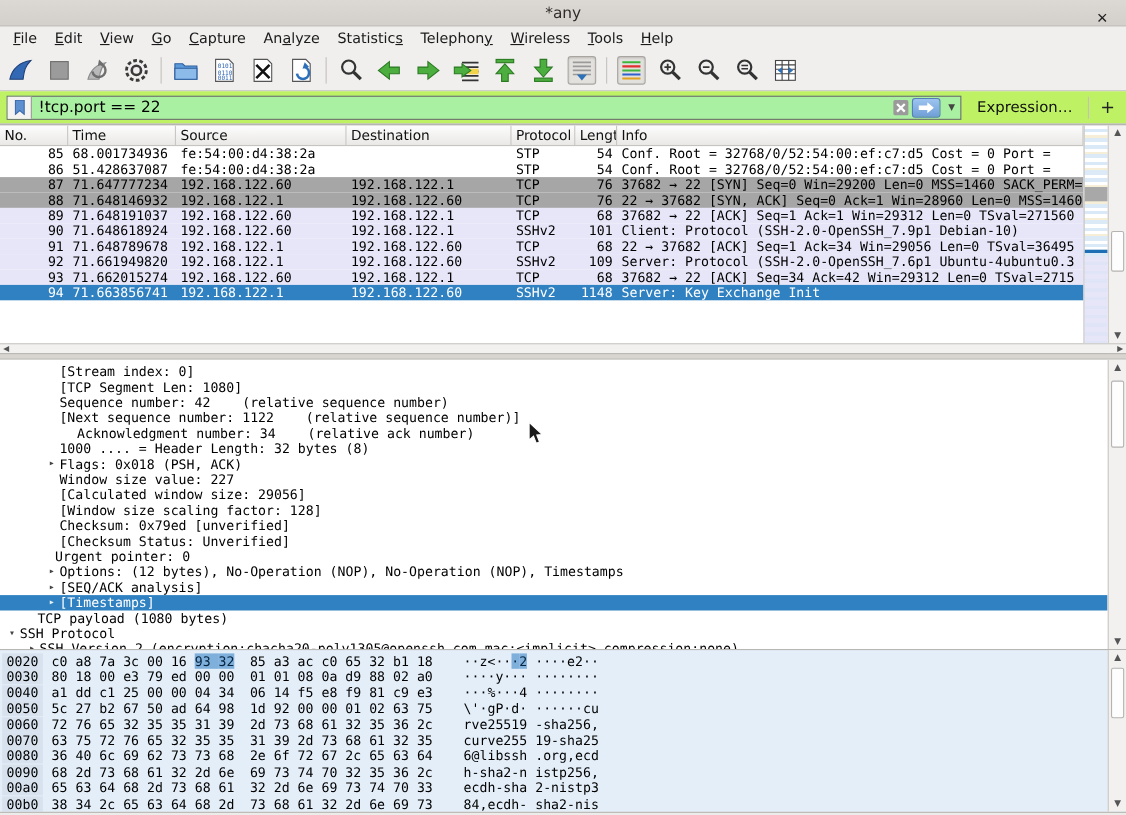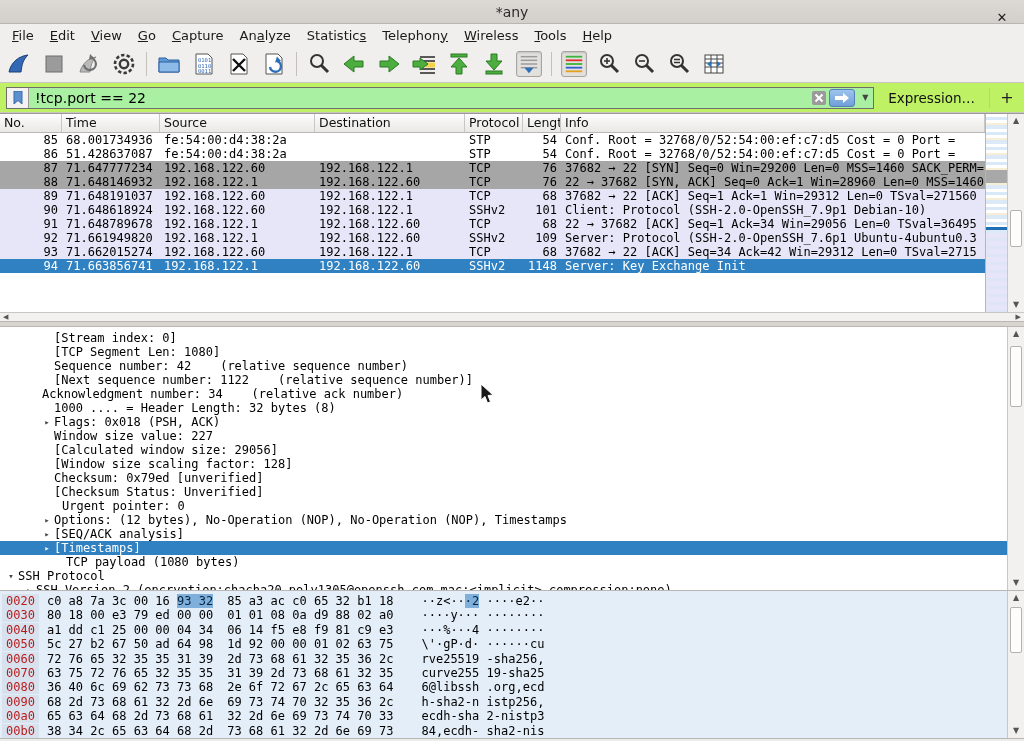--- a/index.html
+++ b/index.html
@@ -84,21 +84,21 @@
            white-space:pre; color:#000; display:flex; }
   .dline .arrowbox { width:14px; text-align:center; font-size:9px; color:#444; flex:0 0 auto; }
   .dline.selected { background:#2f81c2; color:#fff; }
   .dline.selected .arrowbox { color:#e8f2fb; }
 
   
   .hex-wrap { height:148px; background:#e4eef8; border-top:1px solid #b9b7b4; display:flex; flex:0 0 auto; overflow:hidden; }
   .hexpane { flex:1 1 auto; overflow:hidden; padding:3px 0 0 2px; font-family:"DejaVu Sans Mono","Liberation Mono",monospace;
              font-size:12px; }
   .hrow { height:14.4px; line-height:14.4px; white-space:pre; color:#000; }
-  .hrow .off { color:#b91c1c; background:#d7e2ee; padding:0 4px; margin-right:8px; }
+  .hrow .off { color:#000000; background:#d7e2ee; padding:0 4px; margin-right:8px; }
   .hrow .gap { display:inline-block; width:14px; }
   .hrow .agap { display:inline-block; width:28px; }
   .hl { background:#7fb0dc; color:#06233f; }
 
   
   .statusbar { height:29px; background:#ececea; border-top:1px solid #bab7b3; display:flex; align-items:center;
                padding:0 8px; gap:8px; flex:0 0 auto; font-size:13px; color:#1c1c1c; }
   .status-left { display:flex; align-items:center; gap:24px; flex:1 1 auto; }
   .status-right { display:flex; align-items:center; gap:10px; }
   .ssep { width:1px; height:16px; background:#c4c1bd; }
@@ -436,33 +436,33 @@
   </div>
 
   <div class="splitter"></div>
 
   <div class="details-wrap">
     <div class="details" id="details">
         <div class="dline" style="padding-left: 40px;"><span class="arrowbox"></span><span>[Stream index: 0]</span></div>
         <div class="dline" style="padding-left: 40px;"><span class="arrowbox"></span><span>[TCP Segment Len: 1080]</span></div>
         <div class="dline" style="padding-left: 40px;"><span class="arrowbox"></span><span>Sequence number: 42    (relative sequence number)</span></div>
         <div class="dline" style="padding-left: 40px;"><span class="arrowbox"></span><span>[Next sequence number: 1122    (relative sequence number)]</span></div>
-        <div class="dline" style="padding-left: 28px; align-items: center;"><span class="arrowbox"></span><span>Acknowledgment number: 34    (relative ack number)</span></div>
+        <div class="dline" style="padding-left: 56px; align-items: center;"><span class="arrowbox"></span><span>Acknowledgment number: 34    (relative ack number)</span></div>
         <div class="dline" style="padding-left: 40px;"><span class="arrowbox"></span><span>1000 .... = Header Length: 32 bytes (8)</span></div>
         <div class="dline" style="padding-left: 40px;"><span class="arrowbox">▸</span><span>Flags: 0x018 (PSH, ACK)</span></div>
         <div class="dline" style="padding-left: 40px;"><span class="arrowbox"></span><span>Window size value: 227</span></div>
         <div class="dline" style="padding-left: 40px;"><span class="arrowbox"></span><span>[Calculated window size: 29056]</span></div>
         <div class="dline" style="padding-left: 40px;"><span class="arrowbox"></span><span>[Window size scaling factor: 128]</span></div>
         <div class="dline" style="padding-left: 40px;"><span class="arrowbox"></span><span>Checksum: 0x79ed [unverified]</span></div>
         <div class="dline" style="padding-left: 40px;"><span class="arrowbox"></span><span>[Checksum Status: Unverified]</span></div>
-        <div class="dline" style="padding-left: 48px;"><span class="arrowbox"></span><span>Urgent pointer: 0</span></div>
+        <div class="dline" style="padding-left: 36px;"><span class="arrowbox"></span><span>Urgent pointer: 0</span></div>
         <div class="dline" style="padding-left: 40px;"><span class="arrowbox">▸</span><span>Options: (12 bytes), No-Operation (NOP), No-Operation (NOP), Timestamps</span></div>
         <div class="dline" style="padding-left: 40px;"><span class="arrowbox">▸</span><span>[SEQ/ACK analysis]</span></div>
         <div class="dline selected" style="padding-left: 40px;"><span class="arrowbox">▸</span><span>[Timestamps]</span></div>
-        <div class="dline" style="padding-left: 52px;"><span class="arrowbox"></span><span>TCP payload (1080 bytes)</span></div>
+        <div class="dline" style="padding-left: 20px;"><span class="arrowbox"></span><span>TCP payload (1080 bytes)</span></div>
         <div class="dline" style="padding-left: 4px;"><span class="arrowbox">▾</span><span>SSH Protocol</span></div>
         <div class="dline" style="padding-left: 22px;"><span class="arrowbox">▸</span><span>SSH Version 2 (encryption:chacha20-poly1305@openssh.com mac:&lt;implicit&gt; compression:none)</span></div>
       </div>
     <div class="vscroll">
       <div class="arr">▲</div>
       <div class="track">
           <div class="thumb" style="top:2%;height:26%"></div>
         </div>
       <div class="arr">▼</div>
     </div>

